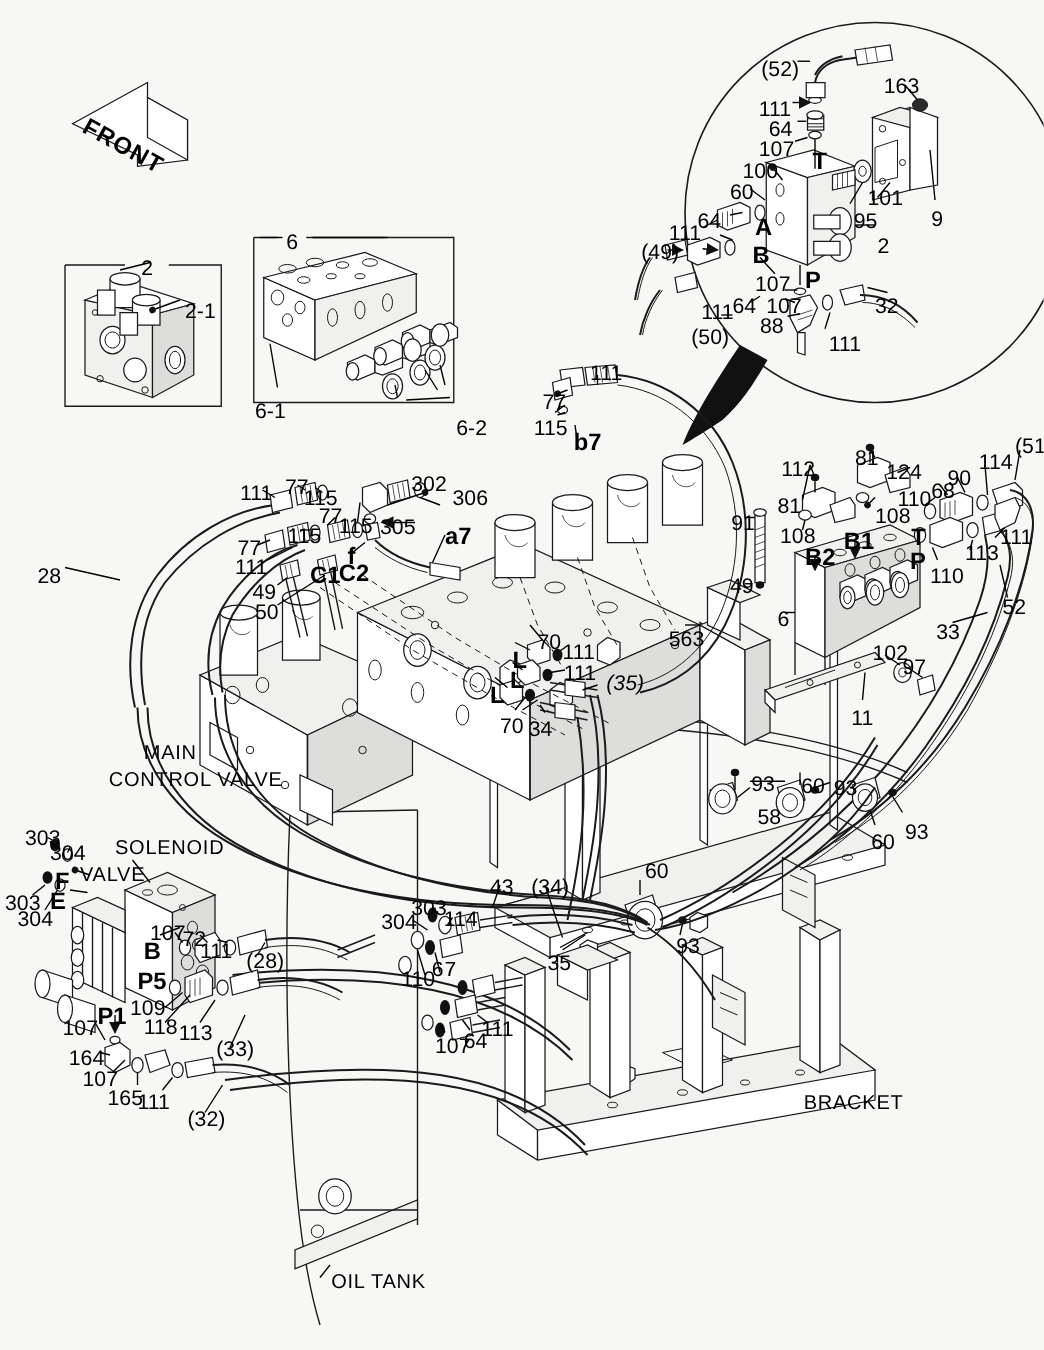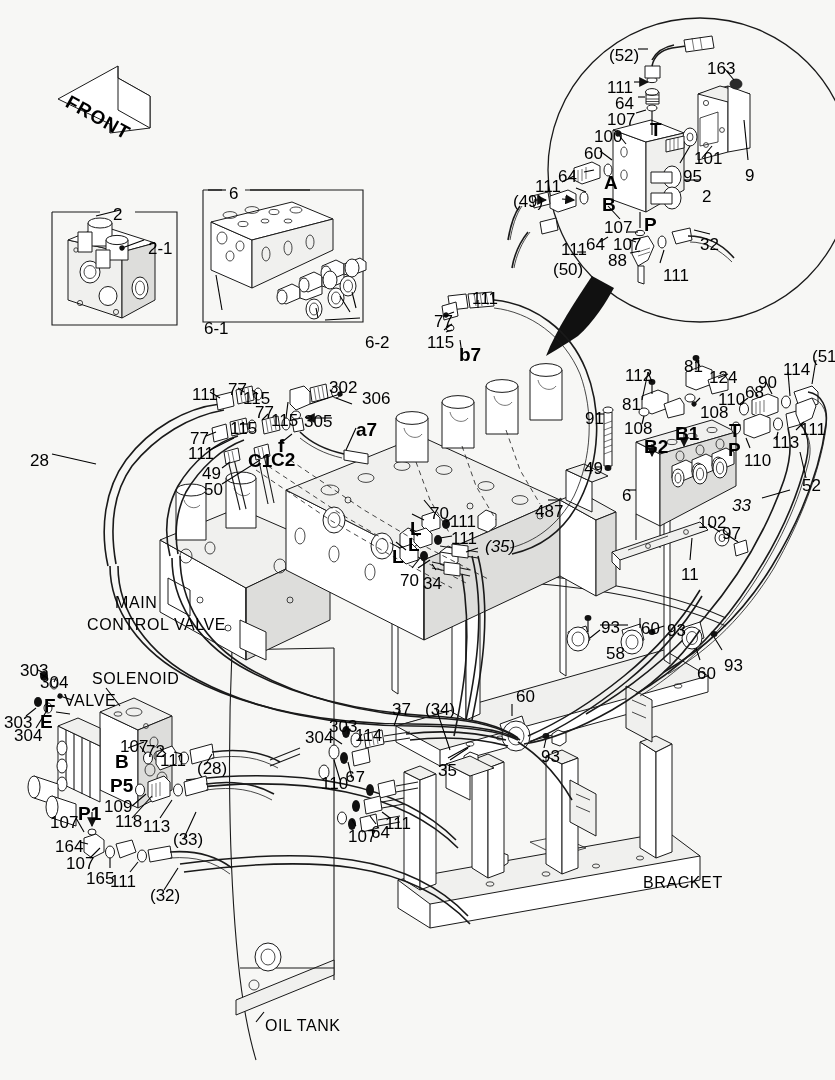--- a/index.html
+++ b/index.html
@@ -867,21 +867,21 @@
       <div class="lbl bold big" style="left: 278px; top: 436px;">f</div>
       <div class="lbl bold big" style="left: 248px; top: 451px;">C1</div>
       <div class="lbl bold big" style="left: 271px; top: 450px;">C2</div>
       <div class="lbl" style="left: 30px; top: 452px;">28</div>
       <div class="lbl" style="left: 202px; top: 465px;">49</div>
       <div class="lbl" style="left: 204px; top: 481px;">50</div>
       <div class="lbl" style="left: 329px; top: 379px;">302</div>
       <div class="lbl" style="left: 362px; top: 390px;">306</div>
       <div class="lbl" style="left: 304px; top: 413px;">305</div>
       <div class="lbl bold big" style="left: 356px; top: 420px;">a7</div>
-      <div class="lbl" style="left: 535px; top: 503px;">487</div>
+      <div class="lbl" style="left: 535px; top: 503px;">563</div>
       <div class="lbl" style="left: 430px; top: 505px;">70</div>
       <div class="lbl" style="left: 450px; top: 513px;">111</div>
       <div class="lbl bold big" style="left: 410px; top: 519px;">L</div>
       <div class="lbl" style="left: 451px; top: 530px;">111</div>
       <div class="lbl bold big" style="left: 408px; top: 535px;">L</div>
       <div class="lbl bold big" style="left: 392px; top: 547px;">L</div>
       <div class="lbl" style="left: 485px; top: 538px; font-style: italic;">(35)</div>
       <div class="lbl" style="left: 400px; top: 572px;">70</div>
       <div class="lbl" style="left: 423px; top: 575px;">34</div>
       <div class="lbl" style="left: 625px; top: 367px;">112</div>
@@ -899,33 +899,33 @@
       <div class="lbl" style="left: 745px; top: 384px;">68</div>
       <div class="lbl" style="left: 758px; top: 374px;">90</div>
       <div class="lbl" style="left: 783px; top: 361px;">114</div>
       <div class="lbl" style="left: 812px; top: 348px;">(51)</div>
       <div class="lbl bold big" style="left: 729px; top: 421px;">T</div>
       <div class="lbl bold big" style="left: 728px; top: 440px;">P</div>
       <div class="lbl" style="left: 744px; top: 452px;">110</div>
       <div class="lbl" style="left: 772px; top: 434px;">113</div>
       <div class="lbl" style="left: 800px; top: 421px;">111</div>
       <div class="lbl" style="left: 802px; top: 477px;">52</div>
-      <div class="lbl" style="left: 732px; top: 497px; font-style: italic;">33</div>
+      <div class="lbl" style="left: 749px; top: 497px;">33</div>
       <div class="lbl" style="left: 698px; top: 514px;">102</div>
       <div class="lbl" style="left: 722px; top: 525px;">97</div>
       <div class="lbl" style="left: 681px; top: 566px;">11</div>
       <div class="lbl" style="left: 601px; top: 619px;">93</div>
       <div class="lbl" style="left: 606px; top: 645px;">58</div>
       <div class="lbl" style="left: 641px; top: 620px;">60</div>
       <div class="lbl" style="left: 667px; top: 622px;">93</div>
       <div class="lbl" style="left: 697px; top: 665px;">60</div>
       <div class="lbl" style="left: 724px; top: 657px;">93</div>
       <div class="lbl" style="left: 516px; top: 688px;">60</div>
       <div class="lbl" style="left: 541px; top: 748px;">93</div>
-      <div class="lbl" style="left: 392px; top: 701px;">37</div>
+      <div class="lbl" style="left: 392px; top: 701px;">43</div>
       <div class="lbl" style="left: 425px; top: 701px;">(34)</div>
       <div class="lbl" style="left: 438px; top: 762px;">35</div>
       <div class="lbl" style="left: 329px; top: 718px;">303</div>
       <div class="lbl" style="left: 305px; top: 729px;">304</div>
       <div class="lbl" style="left: 355px; top: 727px;">114</div>
       <div class="lbl" style="left: 321px; top: 775px;">110</div>
       <div class="lbl" style="left: 345px; top: 769px; font-family: Liberation Mono, monospace;">67</div>
       <div class="lbl" style="left: 348px; top: 828px;">107</div>
       <div class="lbl" style="left: 371px; top: 824px;">64</div>
       <div class="lbl" style="left: 385px; top: 815px;">111</div>

